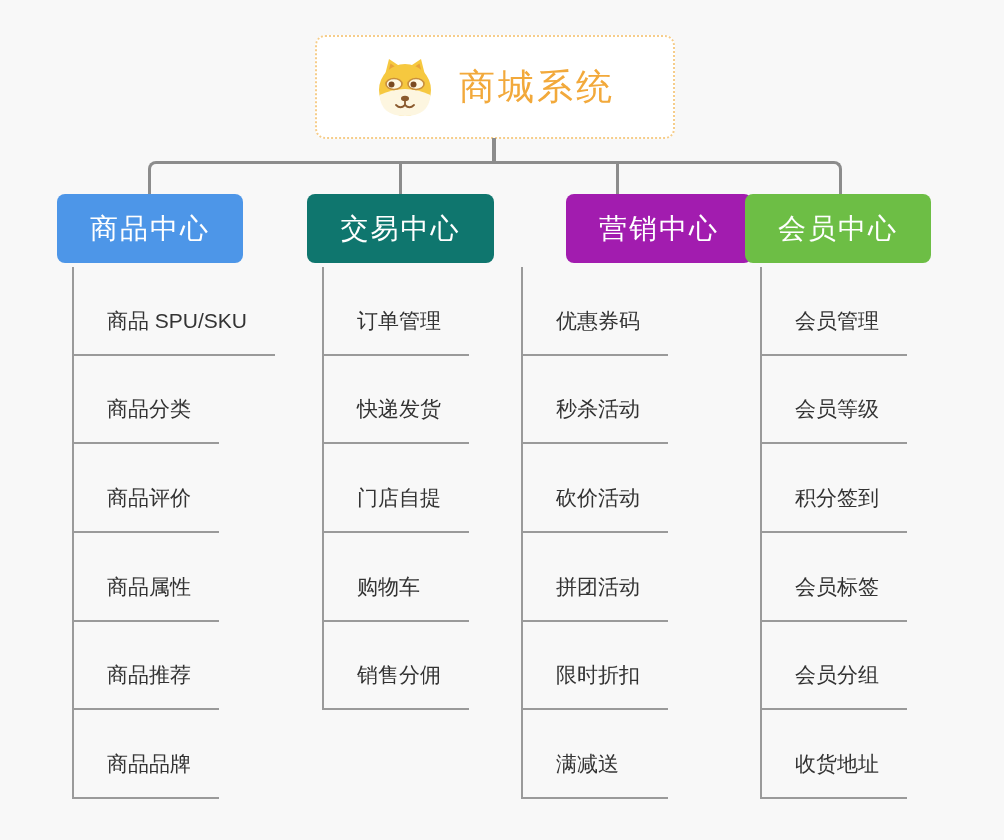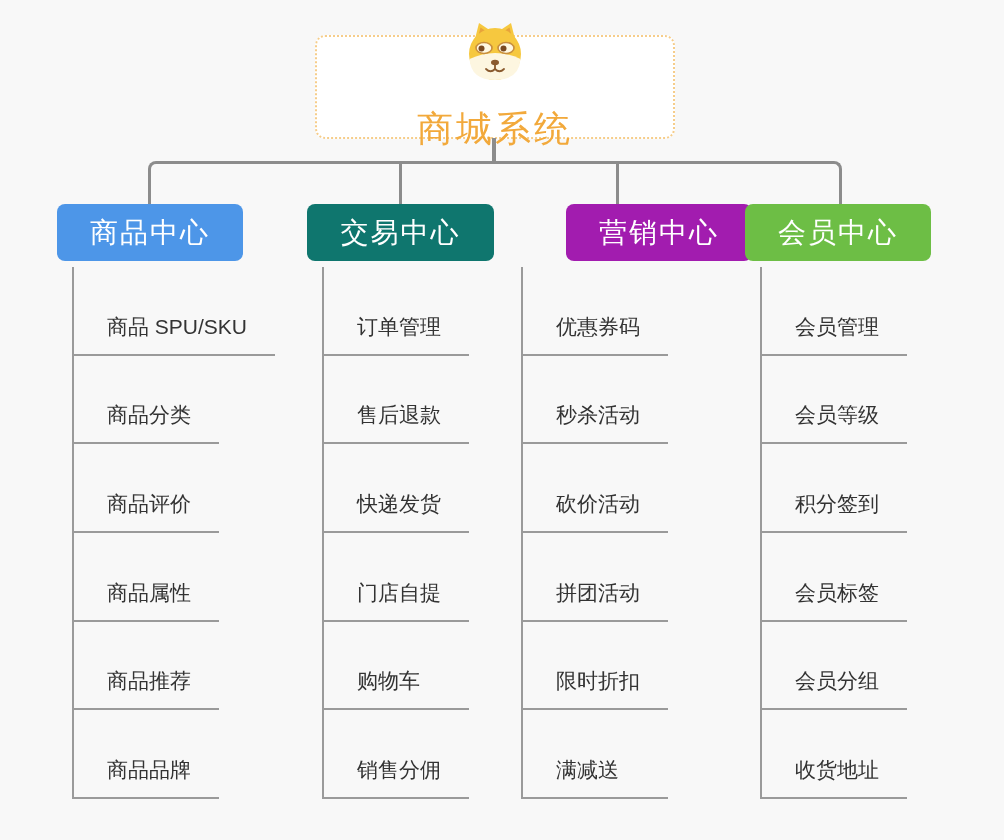--- a/index.html
+++ b/index.html
@@ -22,21 +22,20 @@
     width:360px; height:104px;
     background:#ffffff;
     border:2px dotted #f6cd8a;
     border-radius:10px;
     box-sizing:border-box;
     display:flex;
     align-items:center;
     justify-content:center;
     gap:24px;
     cursor:default;
-    flex-direction:column;
   }
   .root-title{
     font-size:36px;
     font-weight:500;
     color:#f2a93b;
     letter-spacing:3px;
     white-space:nowrap;
   }
   .root-icon{width:60px;height:60px;flex:0 0 auto;}
 
@@ -53,22 +52,22 @@
     border-right:3px solid #8c8c8c;
     border-radius:8px 8px 0 0;
     background:transparent;
   }
   .conn-drop-2{left:399px;top:161px;width:3px;height:49px;}
   .conn-drop-3{left:616px;top:161px;width:3px;height:49px;}
 
   
   .branch-box{
     position:absolute;
-    top:204px;
-    width:186px;height:57px;
+    top:194px;
+    width:186px;height:69px;
     border-radius:8px;
     display:flex;
     align-items:center;
     justify-content:center;
     color:#ffffff;
     font-size:28px;
     letter-spacing:2px;
     white-space:nowrap;
     cursor:default;
   }
@@ -89,21 +88,21 @@
   .branch-col-3{left:760px;}
 
   .leaf-item{
     height:88.7px;
     box-sizing:border-box;
     display:flex;
     flex-direction:column;
     justify-content:flex-end;
     width:max-content;
     min-width:145px;
-    padding:0 28px 13px 33px;
+    padding:0 28px 19px 33px;
     border-bottom:2px solid #9a9a9a;
     font-size:21px;
     color:#333333;
     white-space:nowrap;
     cursor:default;
   }
 </style>
 </head>
 <body>
 
@@ -155,21 +154,20 @@
     <div class="leaf-item">商品 SPU/SKU</div>
     <div class="leaf-item">商品分类</div>
     <div class="leaf-item">商品评价</div>
     <div class="leaf-item">商品属性</div>
     <div class="leaf-item">商品推荐</div>
     <div class="leaf-item">商品品牌</div>
   </div>
 
   <div class="branch-col branch-col-1">
     <div class="leaf-item">订单管理</div>
-    <div class="leaf-item">售后退款</div>
     <div class="leaf-item">快递发货</div>
     <div class="leaf-item">门店自提</div>
     <div class="leaf-item">购物车</div>
     <div class="leaf-item">销售分佣</div>
   </div>
 
   <div class="branch-col branch-col-2">
     <div class="leaf-item">优惠券码</div>
     <div class="leaf-item">秒杀活动</div>
     <div class="leaf-item">砍价活动</div>

